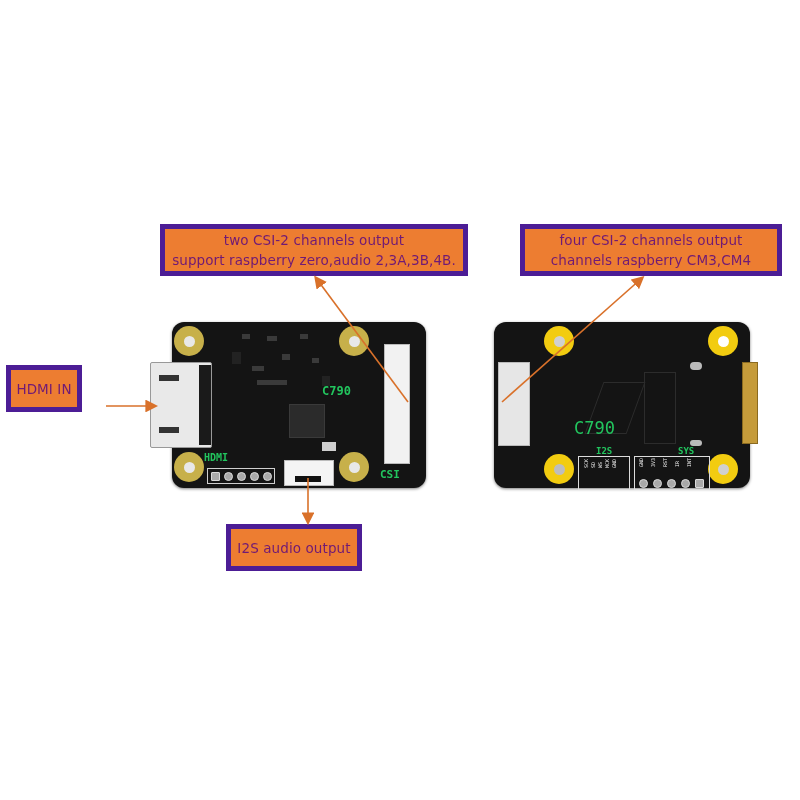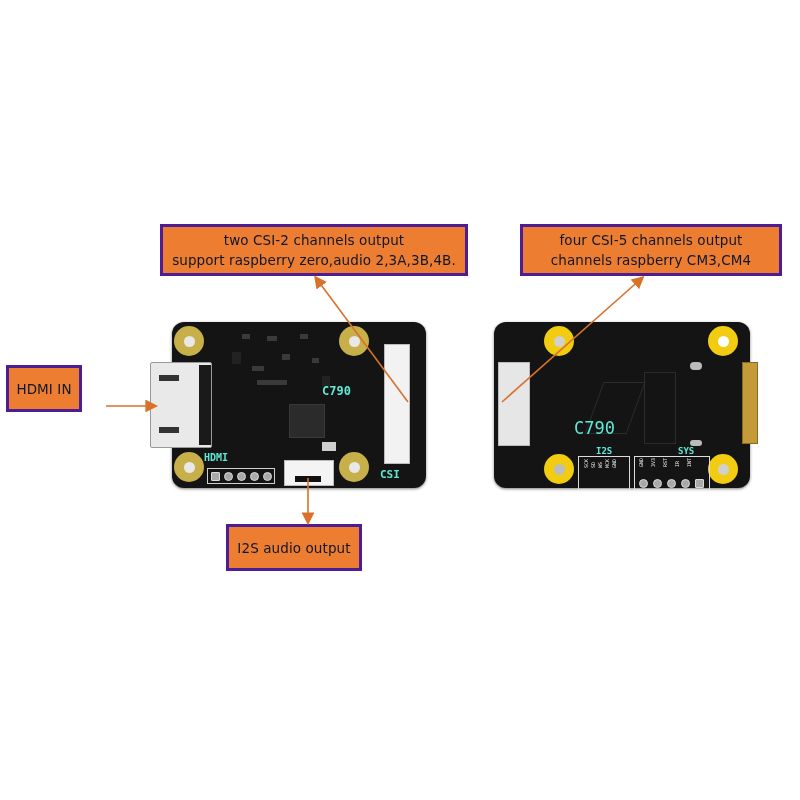--- a/index.html
+++ b/index.html
@@ -1,47 +1,47 @@
 <!DOCTYPE html>
 <html><head>
   <meta charset="utf-8">
   <style>
     html, body { margin: 0; padding: 0; }
     body { width: 800px; height: 800px; background: #ffffff; position: relative; overflow: hidden; font-family: "DejaVu Sans", "Liberation Sans", sans-serif; }
     .callout {
-      position: absolute; background: #ed7d31; color: #0f172a;
-      border: 3px solid #4c1d95; box-sizing: border-box;
+      position: absolute; background: #ed7d31; color: #701a75;
+      border: 5px solid #4c1d95; box-sizing: border-box;
       display: flex; flex-direction: column; align-items: center; justify-content: center;
       text-align: center; font-size: 13.5px; line-height: 20px; letter-spacing: 0.1px;
     }
     .board { position: absolute; background: #141414; border-radius: 12px; box-shadow: 0 1px 3px rgba(0,0,0,0.5); overflow: visible; }
     .hole { position: absolute; width: 30px; height: 30px; border-radius: 50%; box-sizing: border-box; display: flex; align-items: center; justify-content: center; }
     .hole .inner { width: 11px; height: 11px; border-radius: 50%; background: #e8e8e8; }
     .hole.gold { background: #c7b04a; }
     .hole.yellow { background: #f2cc10; }
-    .silk { position: absolute; color: #5eead4; font-family: "DejaVu Sans Mono", monospace; font-weight: bold; }
+    .silk { position: absolute; color: #22c55e; font-family: "DejaVu Sans Mono", monospace; font-weight: bold; }
     .ic { position: absolute; background: #2b2b2b; border: 1px solid #3a3a3a; }
     .smd { position: absolute; background: #3a3a3a; }
     .fpc { position: absolute; background: #f2f2f2; border: 1px solid #bbb; }
     .pin { position: absolute; width: 7px; height: 7px; border-radius: 50%; background: #a9a9a9; border: 1px solid #d9d9d9; }
     .hdmi { position: absolute; background: #e9e9e9; border: 1px solid #999; }
     .box { position: absolute; border: 1px solid #ddd; }
     .trace { position: absolute; border: 1px solid #262626; }
     svg.arrows { position: absolute; left: 0; top: 0; pointer-events: none; }
   </style>
 </head>
 <body>
 
 <div class="callout" style="left:160px; top:224px; width:308px; height:52px;">
   <div>two CSI-2 channels output</div>
   <div>support raspberry zero,audio 2,3A,3B,4B.</div>
 </div>
 
 <div class="callout" style="left:520px; top:224px; width:262px; height:52px;">
-  <div>four CSI-5 channels output</div>
+  <div>four CSI-2 channels output</div>
   <div>channels raspberry CM3,CM4</div>
 </div>
 
 <div class="callout" style="left:6px; top:365px; width:76px; height:47px;">
   <div>HDMI IN</div>
 </div>
 
 <div class="callout" style="left:226px; top:524px; width:136px; height:47px;">
   <div>I2S audio output</div>
 </div>

